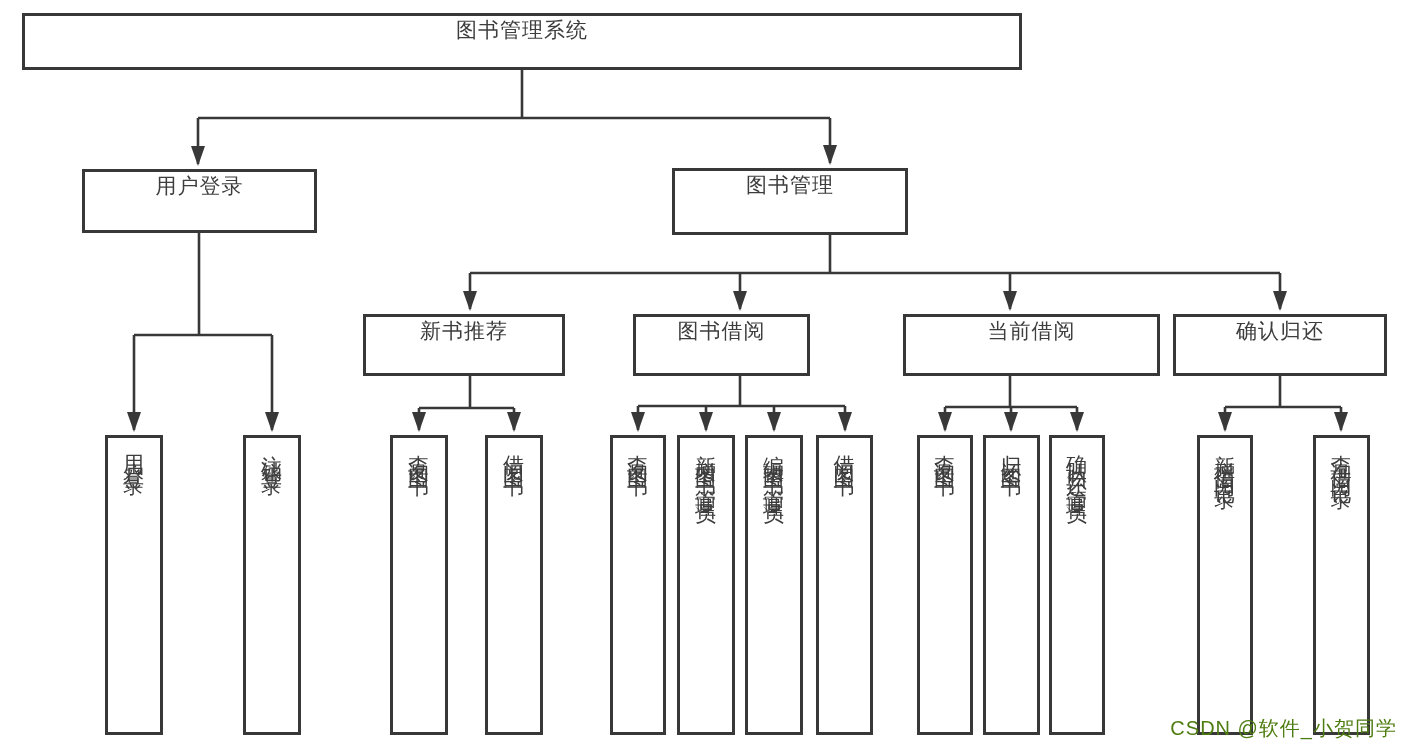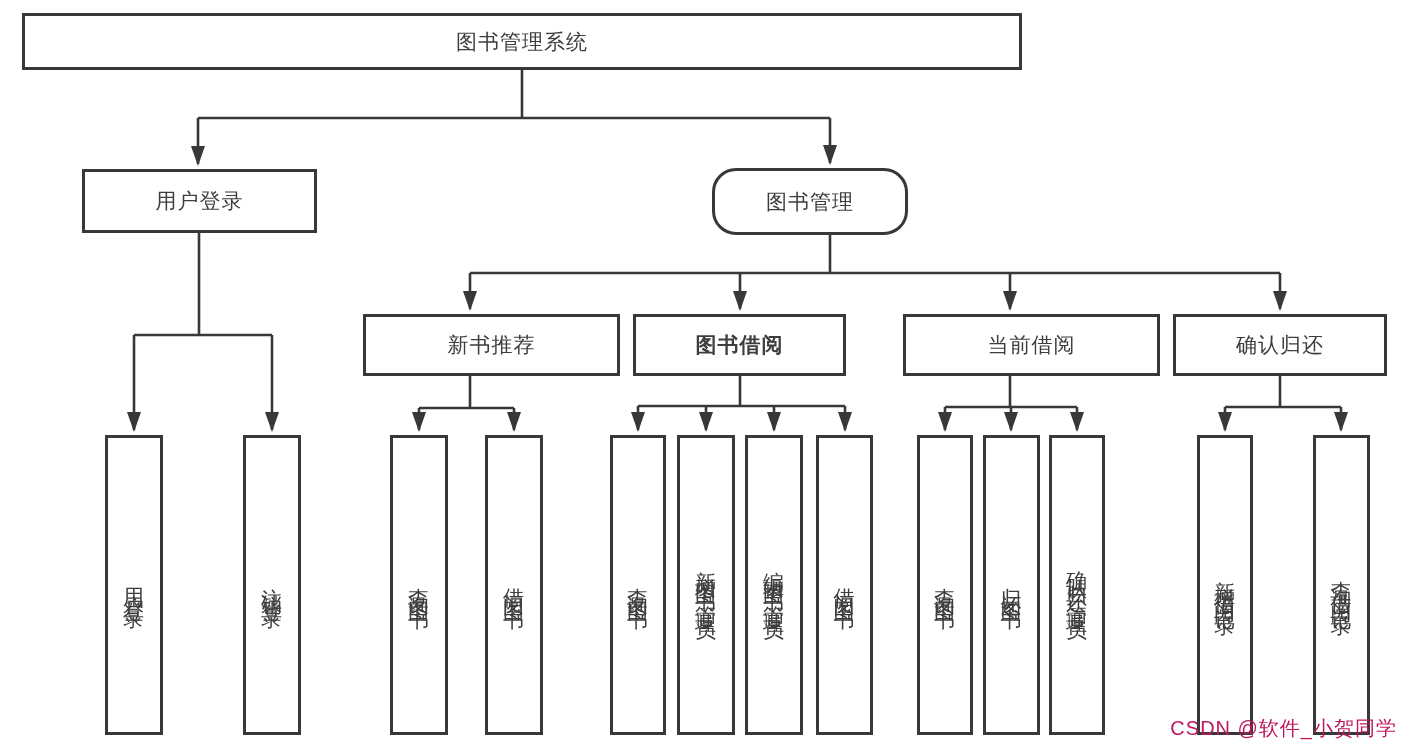--- a/index.html
+++ b/index.html
@@ -2,30 +2,30 @@
 <html><head>
 <meta charset="utf-8">
 <style>
   html,body{margin:0;padding:0;background:#ffffff;}
   body{font-family:"Liberation Sans","DejaVu Sans",sans-serif;}
   #stage{position:relative;width:1405px;height:747px;background:#ffffff;overflow:hidden;}
   #wires{position:absolute;left:0;top:0;width:1405px;height:747px;}
   .node{
     position:absolute;box-sizing:border-box;background:#ffffff;
     border:3px solid #383838;color:#3d3d3d;
-    display:flex;align-items:center;justify-content:center;
+    display:flex;justify-content:center;
     font-size:21px;letter-spacing:1px;z-index:2;
   }
   .leaf{border-width:3px;}
   .vtext{
     writing-mode:vertical-rl;text-orientation:mixed;
     letter-spacing:7px;line-height:1;white-space:nowrap;
   }
   #watermark{
-    position:absolute;right:8px;bottom:5px;color:#be185d;
+    position:absolute;right:8px;bottom:5px;color:#4d7c0f;
     font-size:20px;letter-spacing:1px;z-index:3;
   }
 </style>
 </head>
 <body>
 
 <div id="stage">
 
   <svg id="wires" viewBox="0 0 1405 747" xmlns="http://www.w3.org/2000/svg" aria-hidden="true">
     <defs>
@@ -77,28 +77,28 @@
     </g>
   </svg>
 
   <div class="node" style="left:22px;top:13px;width:1000px;height:57px;">
     <span>图书管理系统</span>
   </div>
 
   <div class="node" style="left:82px;top:169px;width:235px;height:64px;">
     <span>用户登录</span>
   </div>
-  <div class="node" style="left:712px;top:168px;width:196px;height:67px;border-radius:24px;">
+  <div class="node" style="left:672px;top:168px;width:236px;height:67px;">
     <span>图书管理</span>
   </div>
 
-  <div class="node" style="left:363px;top:314px;width:257px;height:62px;">
+  <div class="node" style="left:363px;top:314px;width:202px;height:62px;">
     <span>新书推荐</span>
   </div>
-  <div class="node" style="left:633px;top:314px;width:213px;height:62px;font-weight:bold;">
+  <div class="node" style="left:633px;top:314px;width:177px;height:62px;">
     <span>图书借阅</span>
   </div>
   <div class="node" style="left:903px;top:314px;width:257px;height:62px;">
     <span>当前借阅</span>
   </div>
   <div class="node" style="left:1173px;top:314px;width:214px;height:62px;">
     <span>确认归还</span>
   </div>
 
   <div class="node leaf" style="left:105px;top:435px;width:58px;height:300px;">

